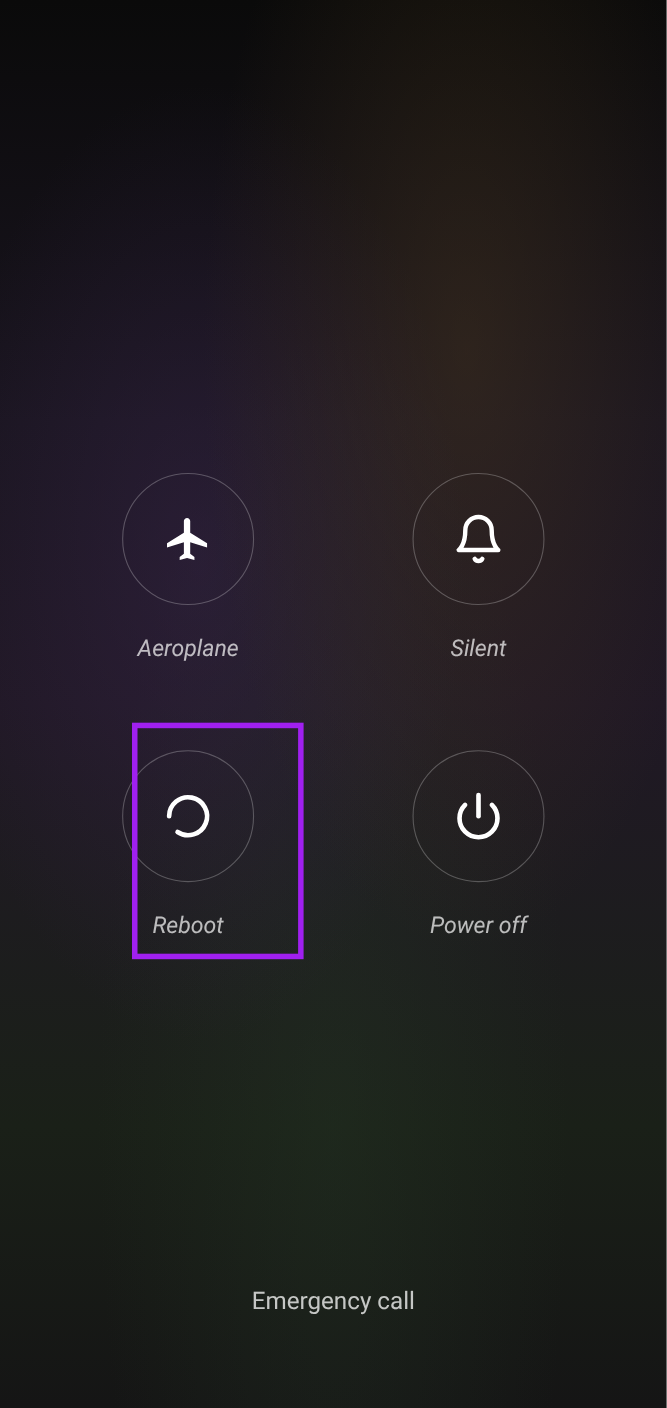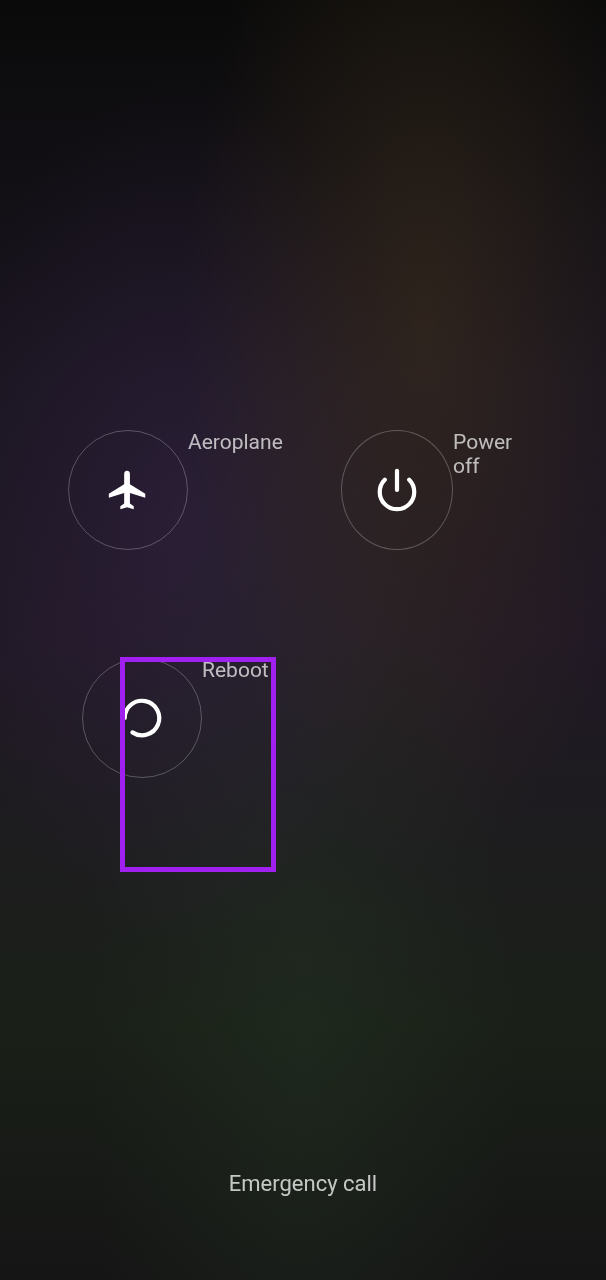--- a/index.html
+++ b/index.html
@@ -26,22 +26,24 @@
       left: 50%;
       transform: translateX(-50%);
       display: grid;
       grid-template-columns: repeat(2, 1fr);
       gap: 80px 58px;
       width: 470px;
     }
     
     .option-item {
       display: flex;
-      flex-direction: row;
+      flex-direction: column;
+      align-items: center;
       justify-content: center;
+      font-style: italic;
     }
     
     .option-circle {
       width: 120px;
       height: 120px;
       border-radius: 50%;
       border: 1px solid rgba(255, 255, 255, 0.25);
       display: flex;
       align-items: center;
       justify-content: center;
@@ -88,41 +90,52 @@
     <div class="option-circle">
       <span>
         <svg width="46" height="46" viewBox="0 0 24 24" fill="white">
           <path d="M21 16v-2l-8-5V3.5c0-.83-.67-1.5-1.5-1.5S10 2.67 10 3.5V9l-8 5v2l8-2.5V19l-2 1.5V22l3.5-1 3.5 1v-1.5L13 19v-5.5l8 2.5z"></path>
         </svg>
       </span>
     </div>
     <span class="option-label">Aeroplane</span>
   </div>
 
+  <div class="option-item">
+    <div class="option-circle">
+      <span>
+        <svg width="48" height="48" viewBox="0 0 24 24" fill="none" stroke="white" stroke-width="2" stroke-linecap="round" stroke-linejoin="round">
+          <path d="M18 8A6 6 0 0 0 6 8c0 7-3 9-3 9h18s-3-2-3-9"></path>
+          <path d="M13.73 21a2 2 0 0 1-3.46 0"></path>
+        </svg>
+      </span>
+    </div>
+    <span class="option-label">Silent</span>
+  </div>
+
+  <div class="option-item">
+    <div class="option-circle">
+      <span>
+        <svg width="46" height="46" viewBox="0 0 24 24" fill="none" stroke="white" stroke-width="2.2" stroke-linecap="round">
+          <path d="M3 12a9 9 0 1 1 4 7.5"></path>
+        </svg>
+      </span>
+    </div>
+    <span class="option-label">Reboot</span>
+  </div>
 
   <div class="option-item">
     <div class="option-circle">
       <span>
         <svg width="46" height="46" viewBox="0 0 24 24" fill="none" stroke="white" stroke-width="2.2" stroke-linecap="round">
           <path d="M18.36 6.64a9 9 0 1 1-12.73 0"></path>
           <line x1="12" y1="2" x2="12" y2="12"></line>
         </svg>
       </span>
     </div>
     <span class="option-label">Power off</span>
   </div>
 
-  <div class="option-item">
-    <div class="option-circle">
-      <span>
-        <svg width="46" height="46" viewBox="0 0 24 24" fill="none" stroke="white" stroke-width="2.2" stroke-linecap="round">
-          <path d="M3 12a9 9 0 1 1 4 7.5"></path>
-        </svg>
-      </span>
-    </div>
-    <span class="option-label">Reboot</span>
-  </div>
-
 </div>
 
 <div class="highlight-box"></div>
 
 <div class="emergency-call">Emergency call</div>
 
 </body></html>

